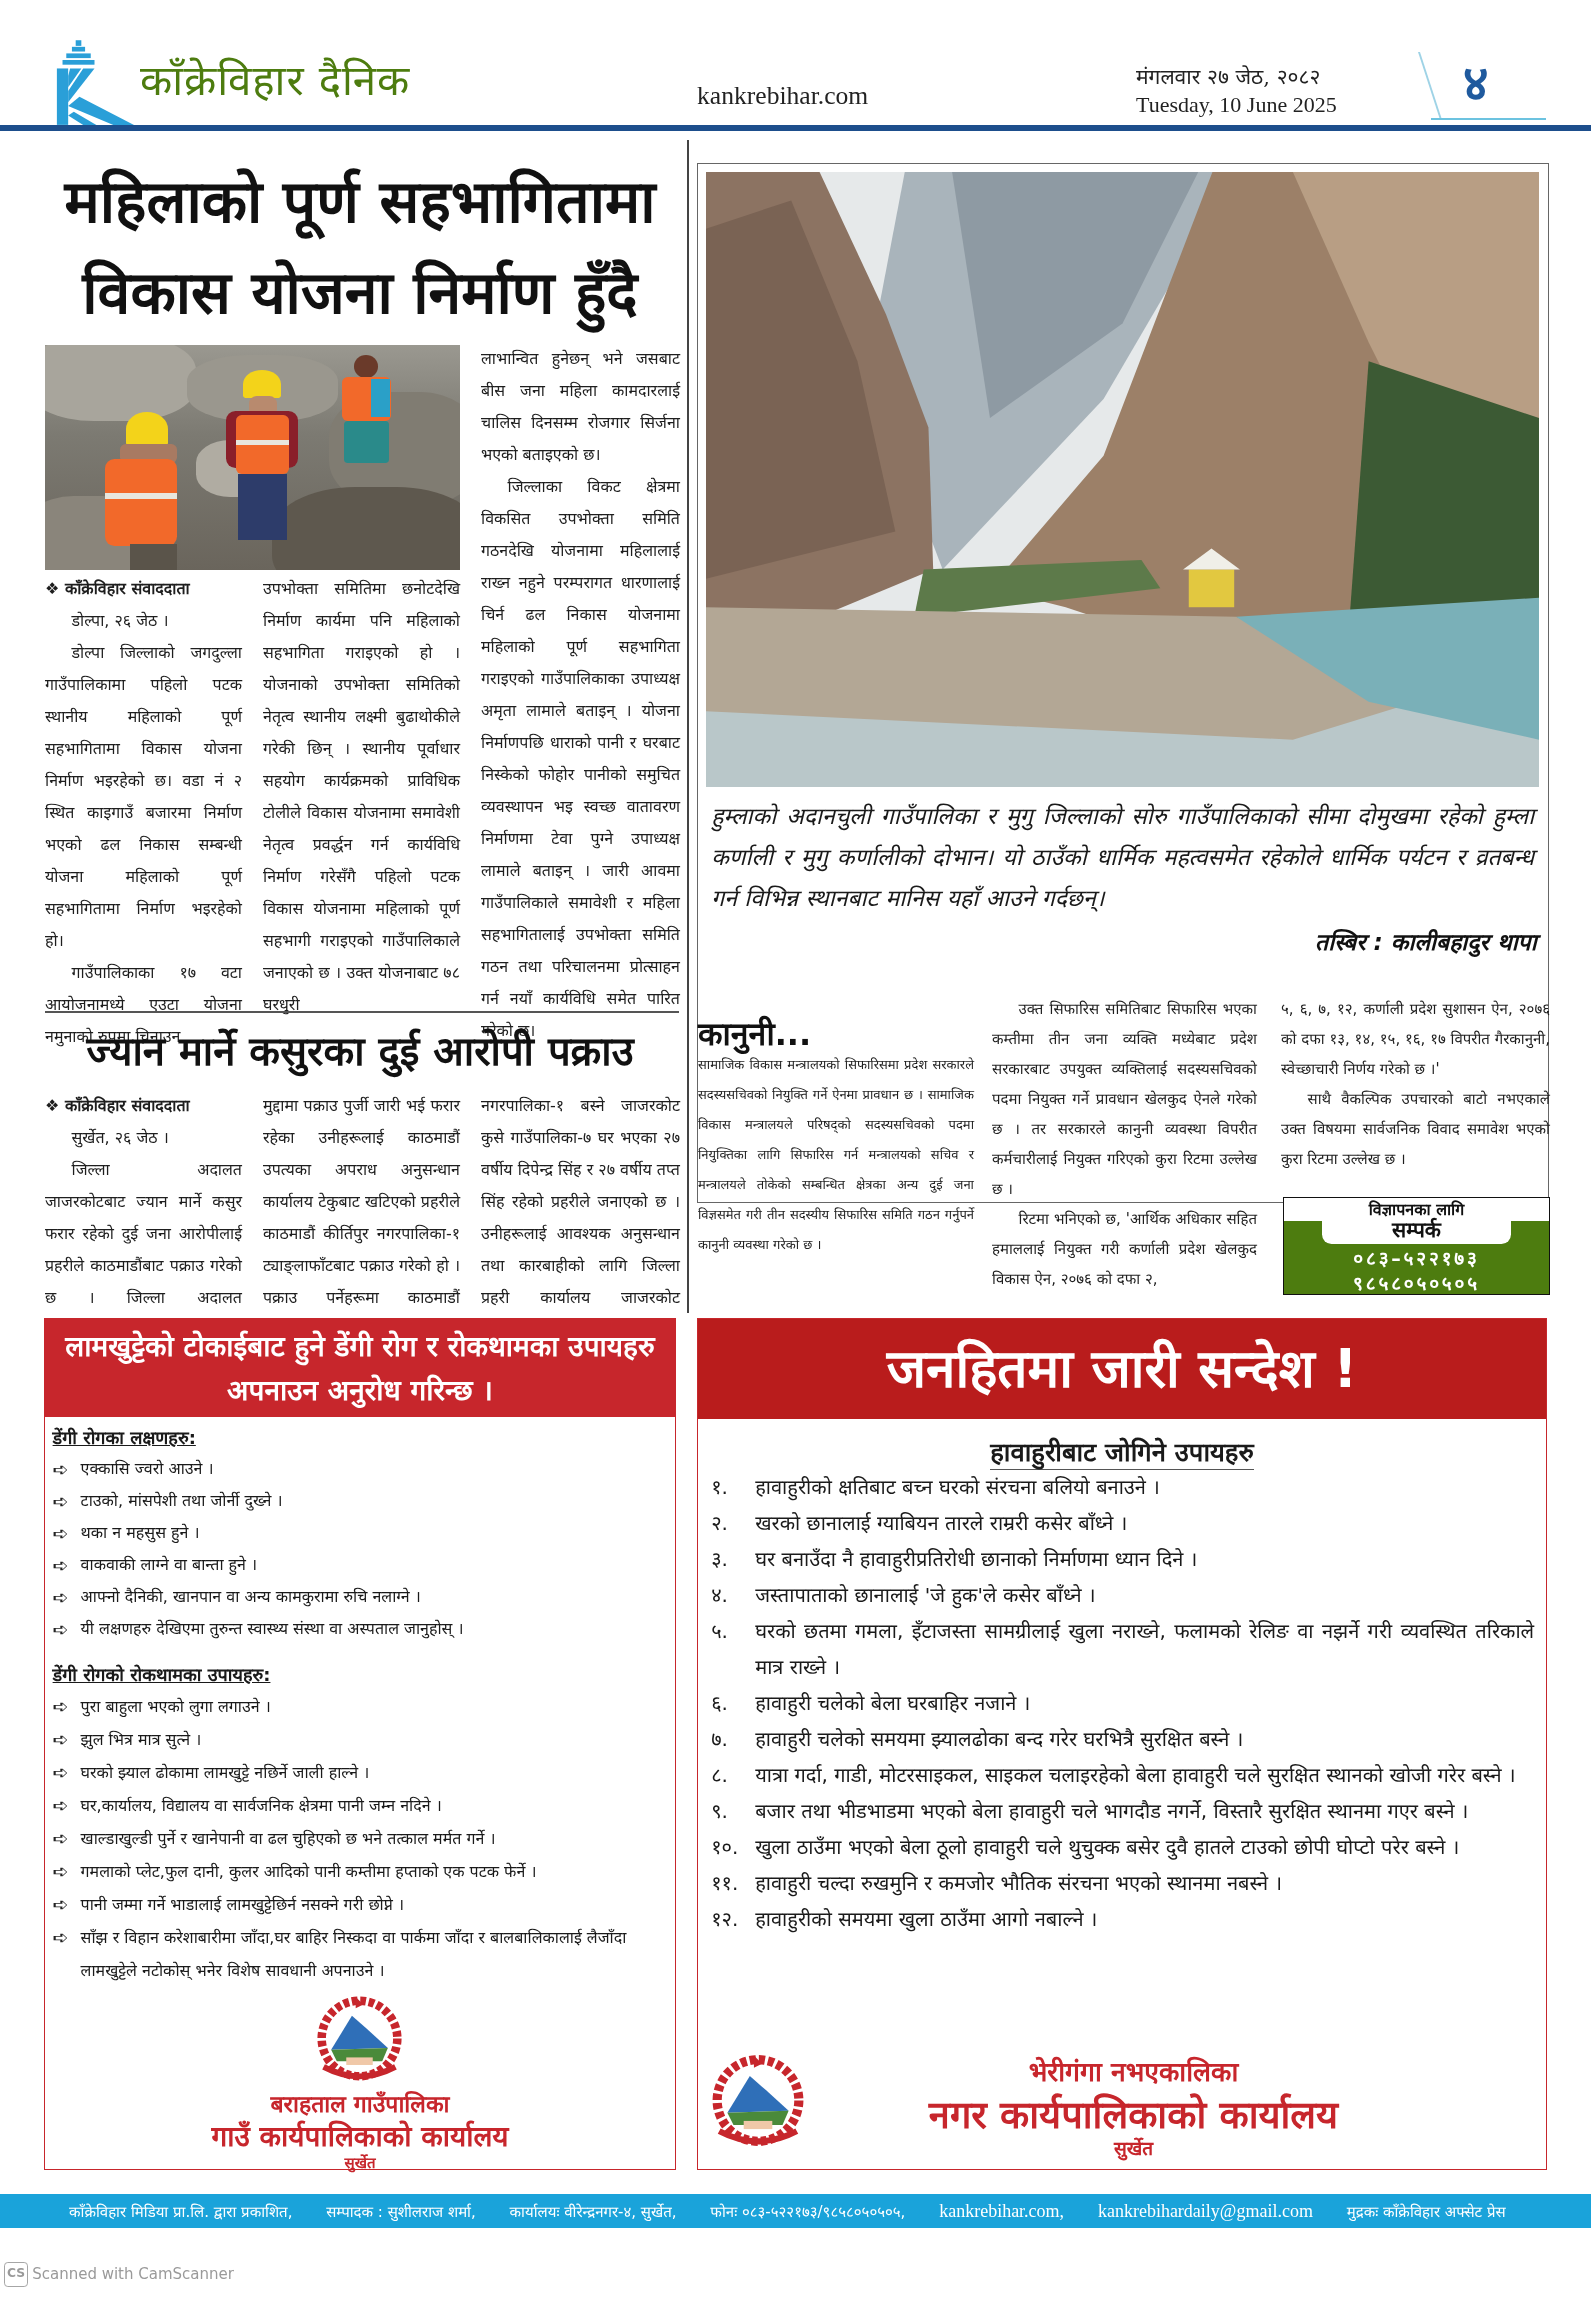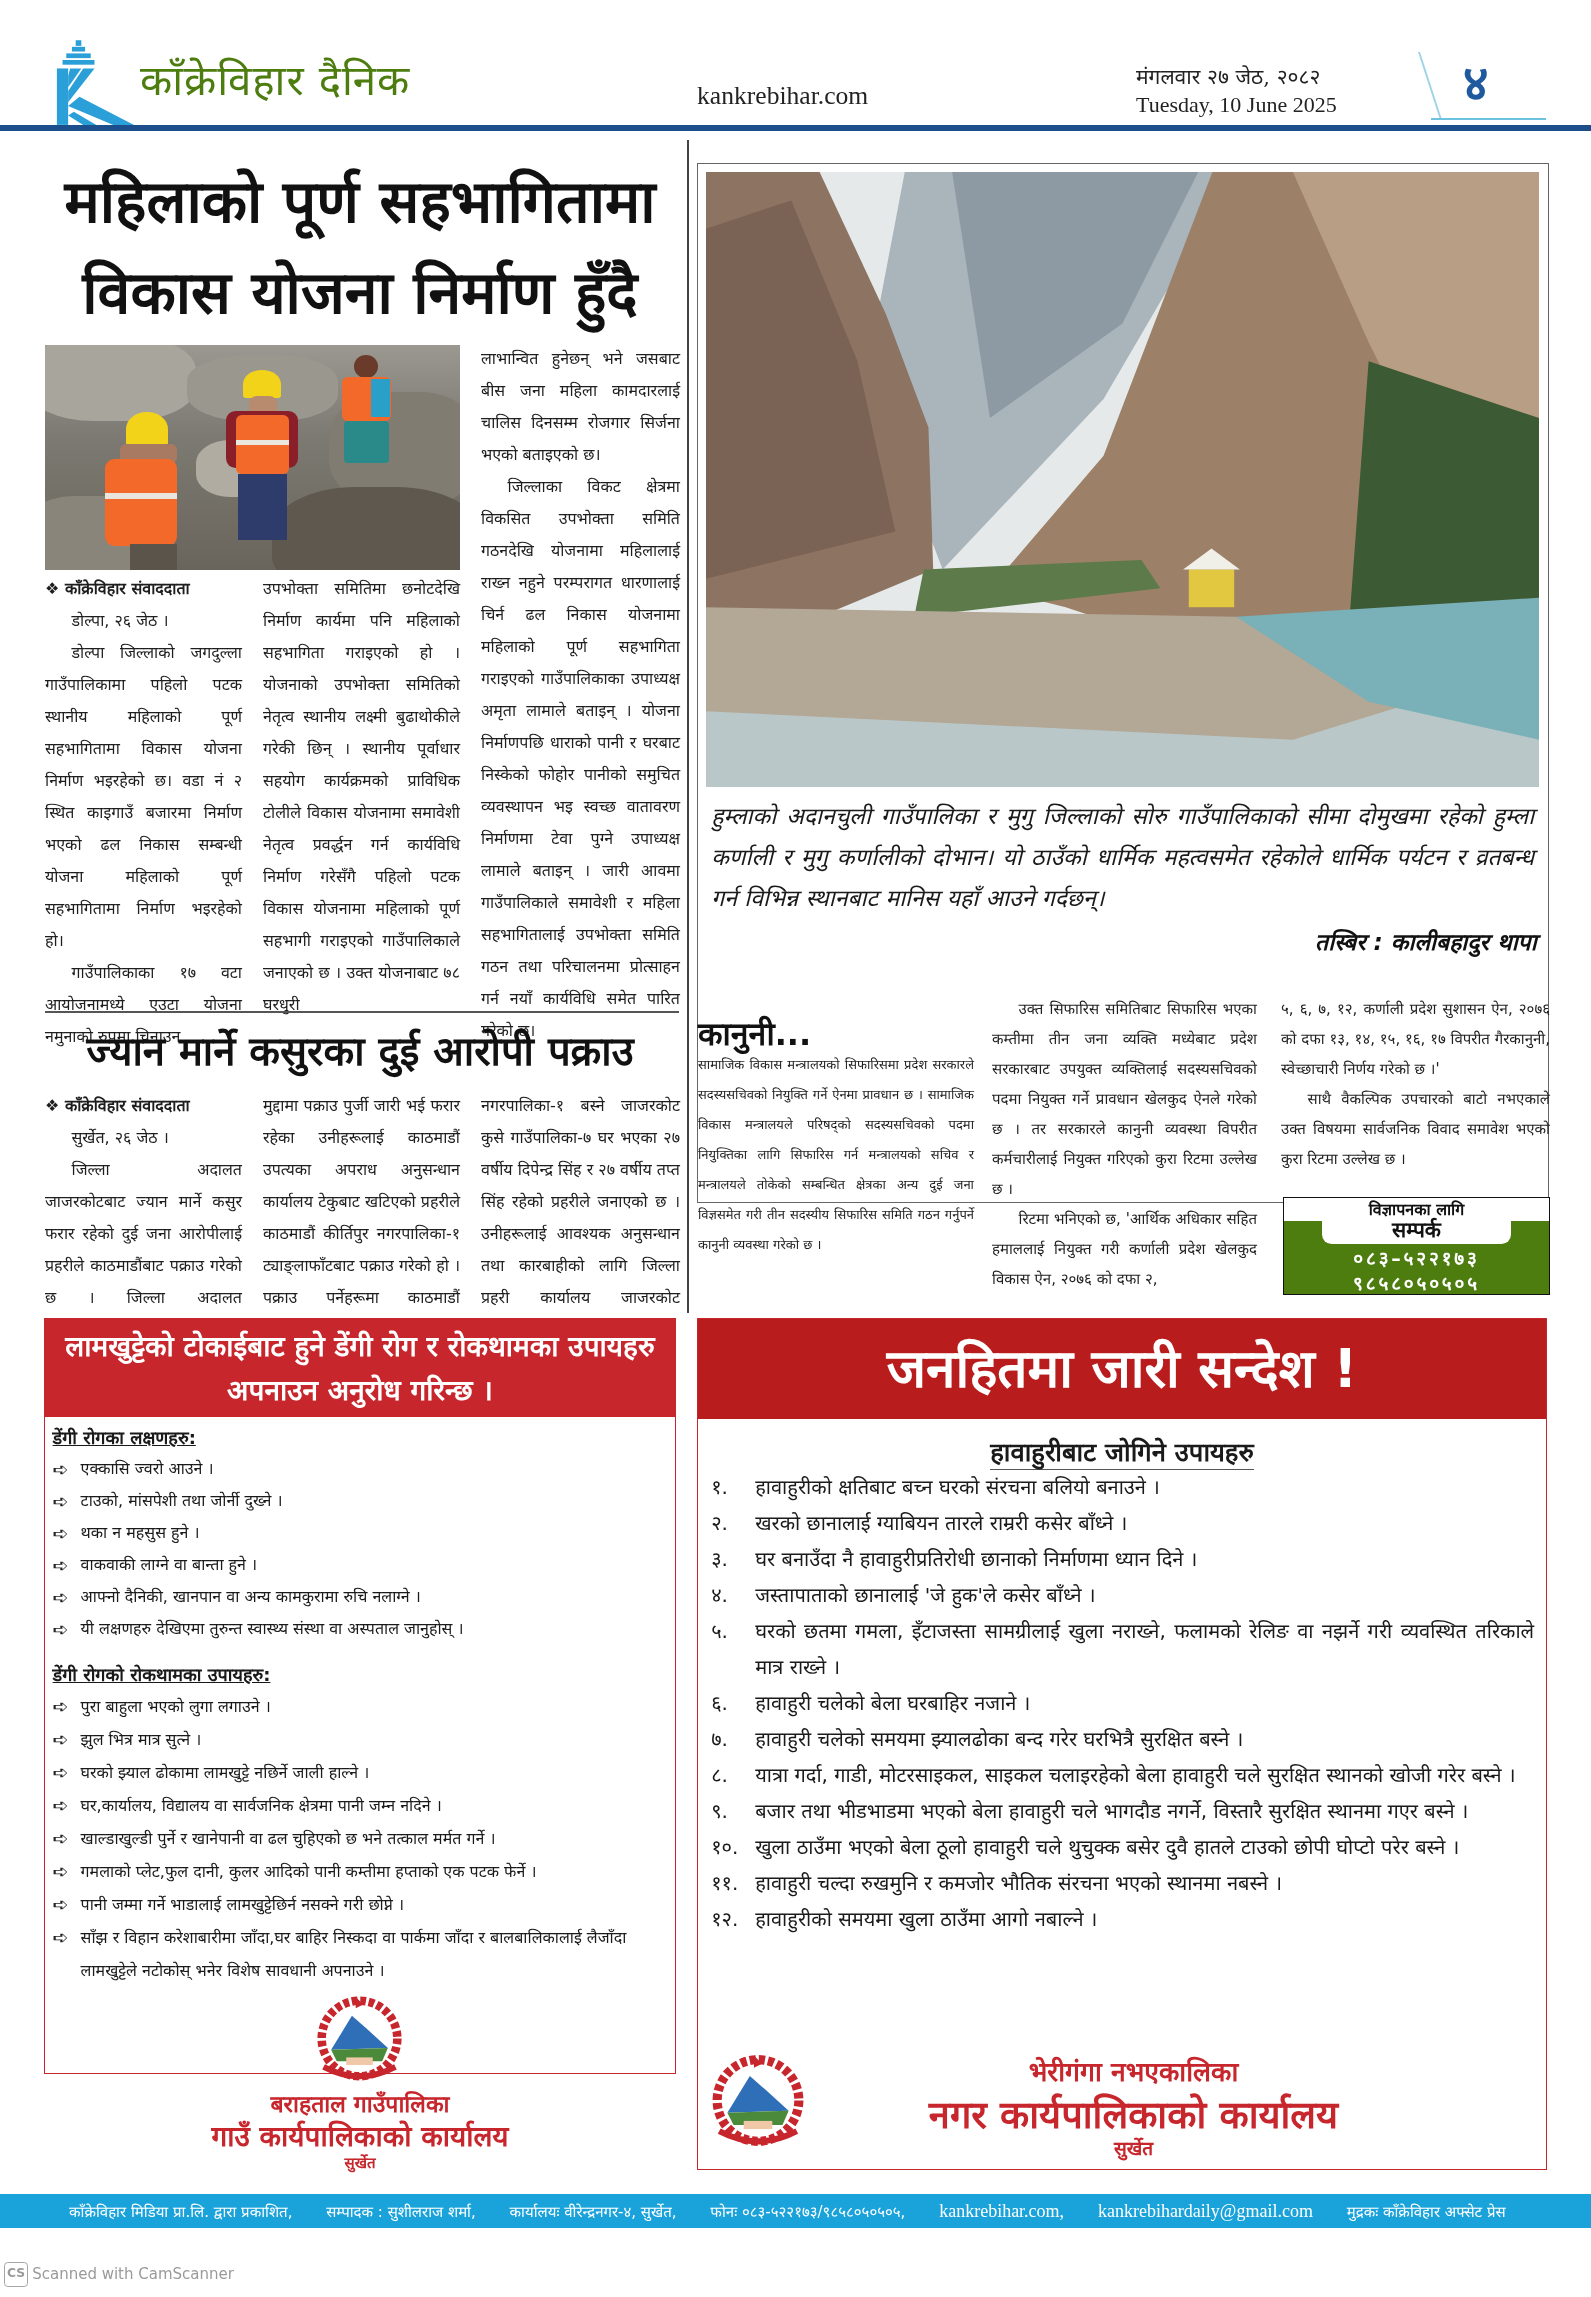--- a/index.html
+++ b/index.html
@@ -47,21 +47,21 @@
 
   
   .kanuni-head { position: absolute; left: 698px; top: 1011px; font-size: 32px; font-weight: bold; color: #111; }
 
   .ad-contact { position: absolute; left: 1283px; top: 1197px; width: 267px; height: 98px; background: #4d7c0f; border: 1.9px solid #111; }
   .ad-contact .top { position: absolute; left: 0; top: 0; width: 100%; height: 23px; background: #fff; text-align: center; font-size: 16px; font-weight: bold; color: #111; line-height: 23px; }
   .ad-contact .mid { position: absolute; left: 38px; top: 19px; width: 189px; height: 26.5px; background: #fff; border-radius: 0 0 9.5px 9.5px; text-align: center; font-size: 21px; font-weight: bold; color: #111; line-height: 26.5px; }
   .ad-contact .ph { position: absolute; left: 0; width: 100%; text-align: center; color: #fff; font-size: 19px; letter-spacing: 2.8px; font-weight: bold; }
 
   
-  .ad-dengue { position: absolute; left: 44px; top: 1318px; width: 632px; height: 756px; border: 1.9px solid #c7262c; padding-left: 32px; }
+  .ad-dengue { position: absolute; left: 44px; top: 1318px; width: 632px; height: 852px; border: 1.9px solid #c7262c; padding-left: 32px; }
   .ad-dengue .banner { position: absolute; left: 0; top: 0; width: 100%; height: 98px; background: #c7262c; color: #fff; text-align: center; font-size: 28px; font-weight: bold; line-height: 44px; padding-top: 5.7px; }
   .ad-section-title { position: absolute; left: 7.6px; font-size: 18px; font-weight: bold; text-decoration: underline; color: #1a1a1a; }
   .ad-list { position: absolute; left: 7.6px; width: 615px; list-style: none; }
   .ad-list li { font-size: 16px; line-height: 32px; color: #1a1a1a; position: relative; padding-left: 28px; }
   .ad-list li .arrow { position: absolute; left: 0; top: 0; font-size: 19px; color: #222; }
   .ad-list.prevention li { line-height: 33px; }
   .emblem { position: absolute; width: 91px; height: 87px; }
   .office-small { position: absolute; color: #c7262c; font-weight: bold; text-align: center; }
 
   

